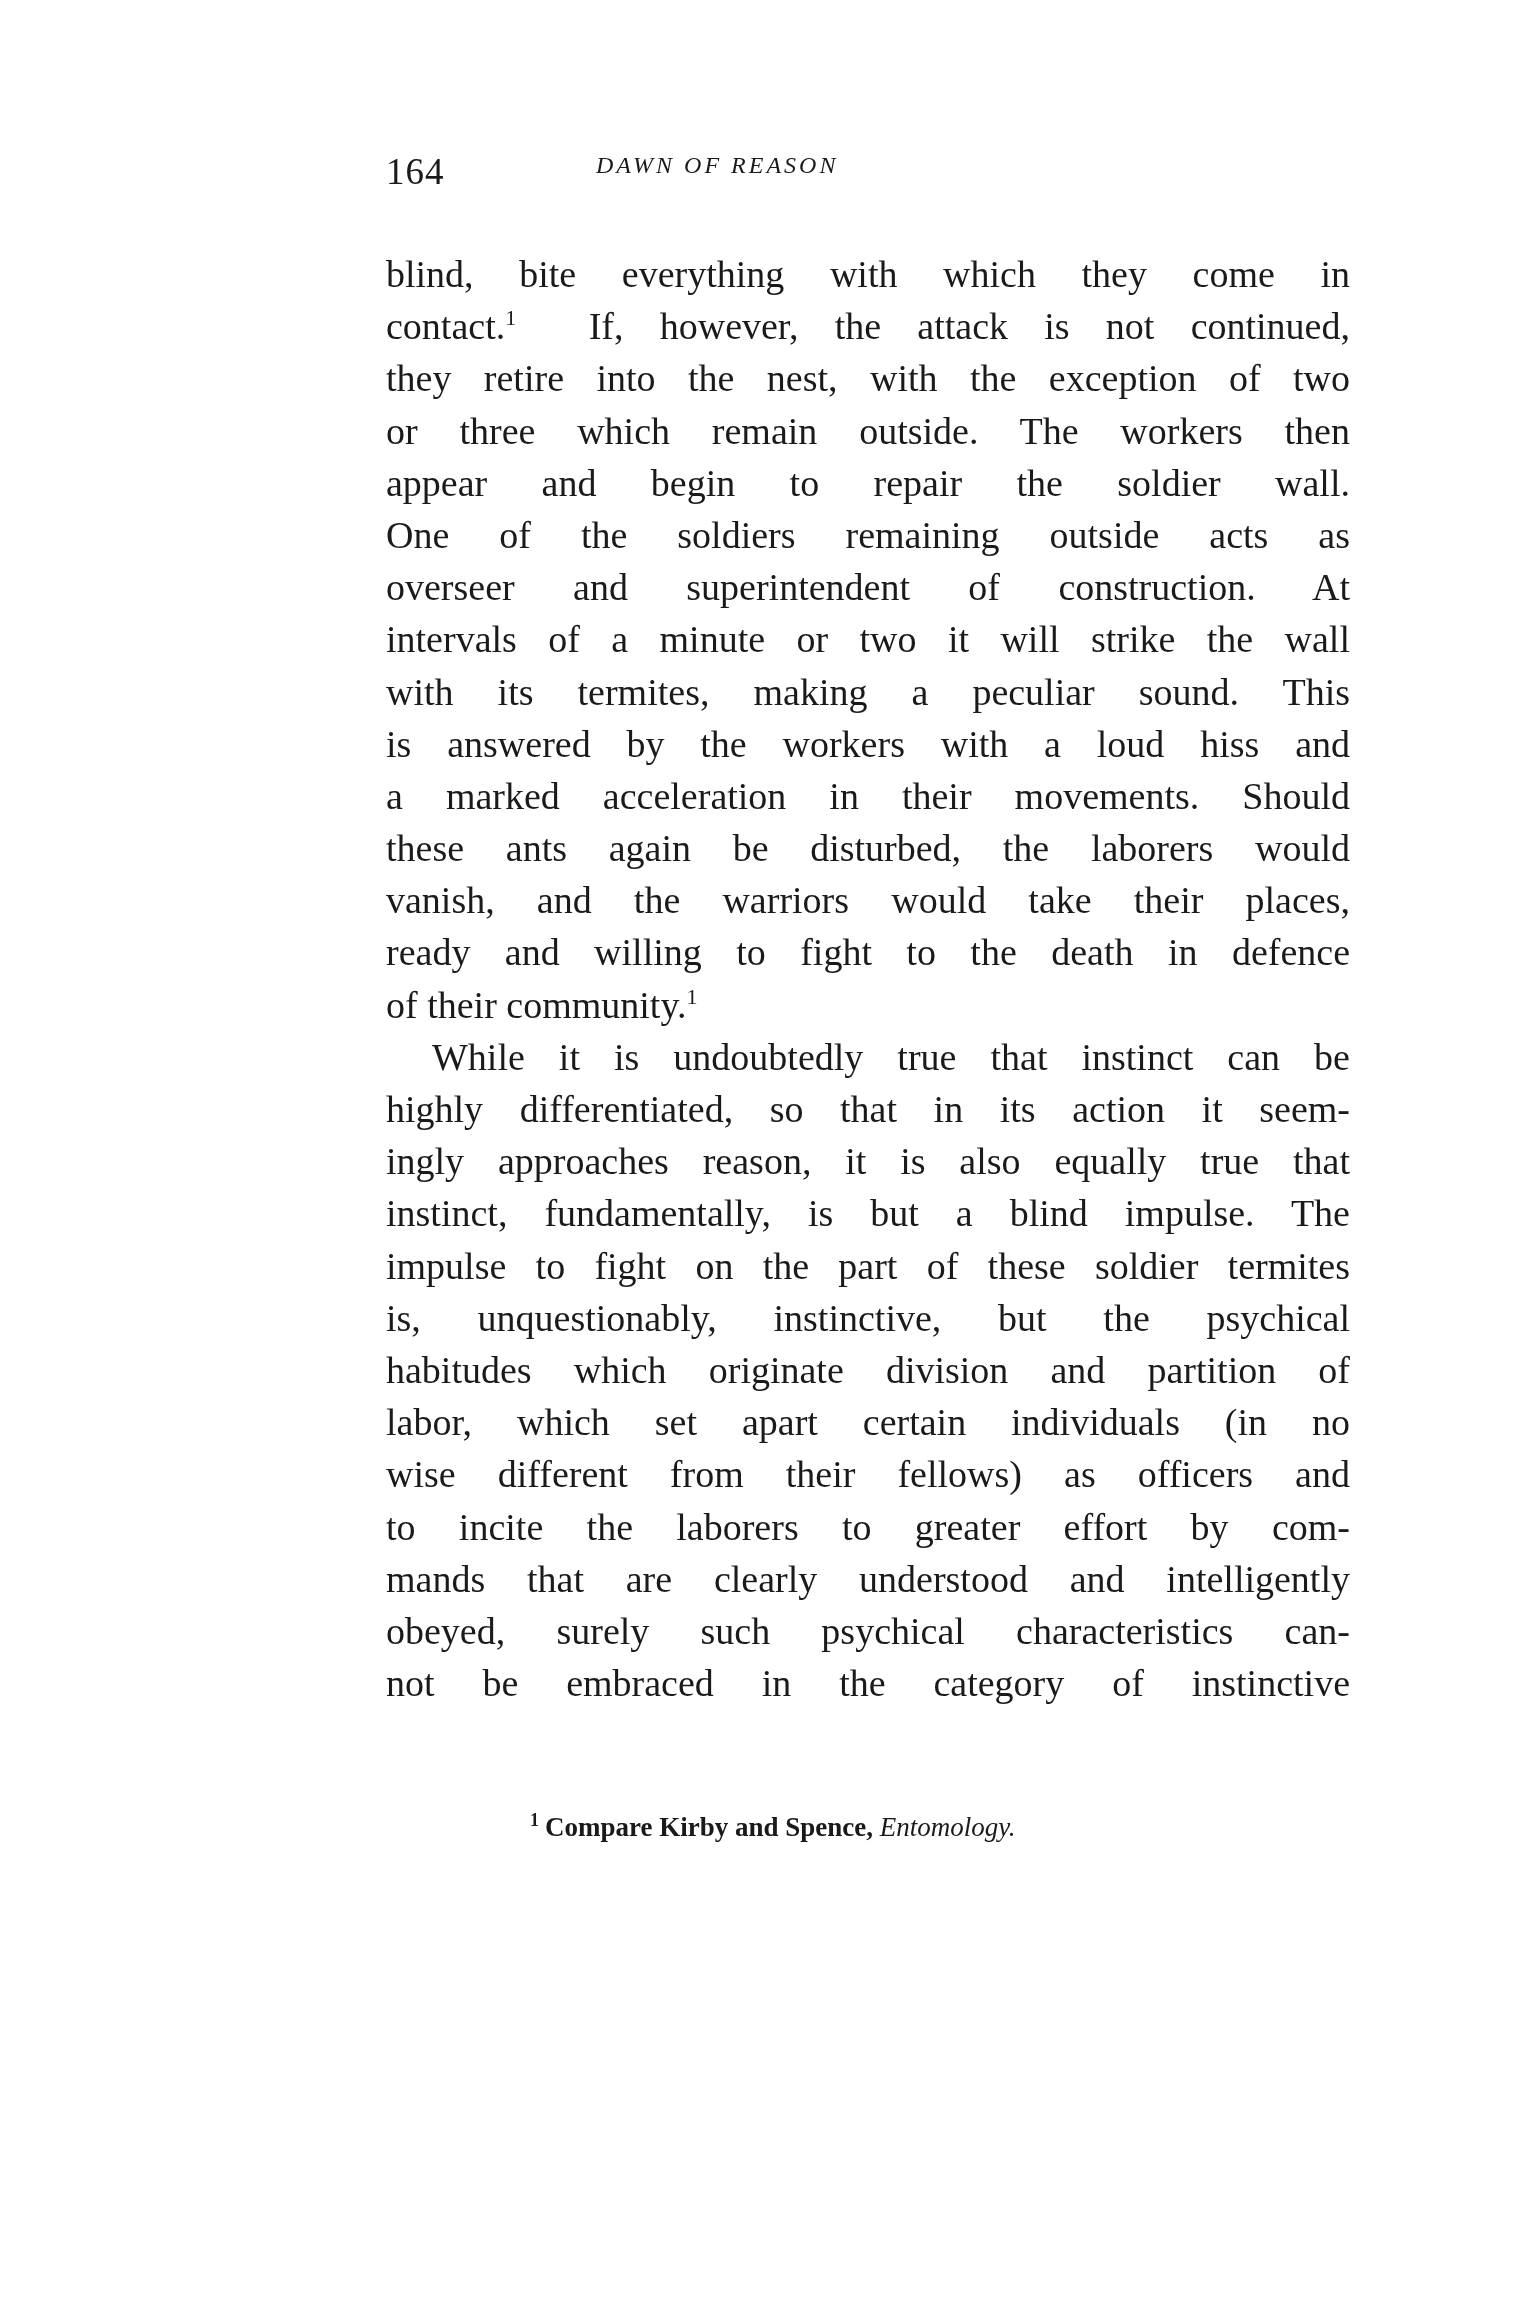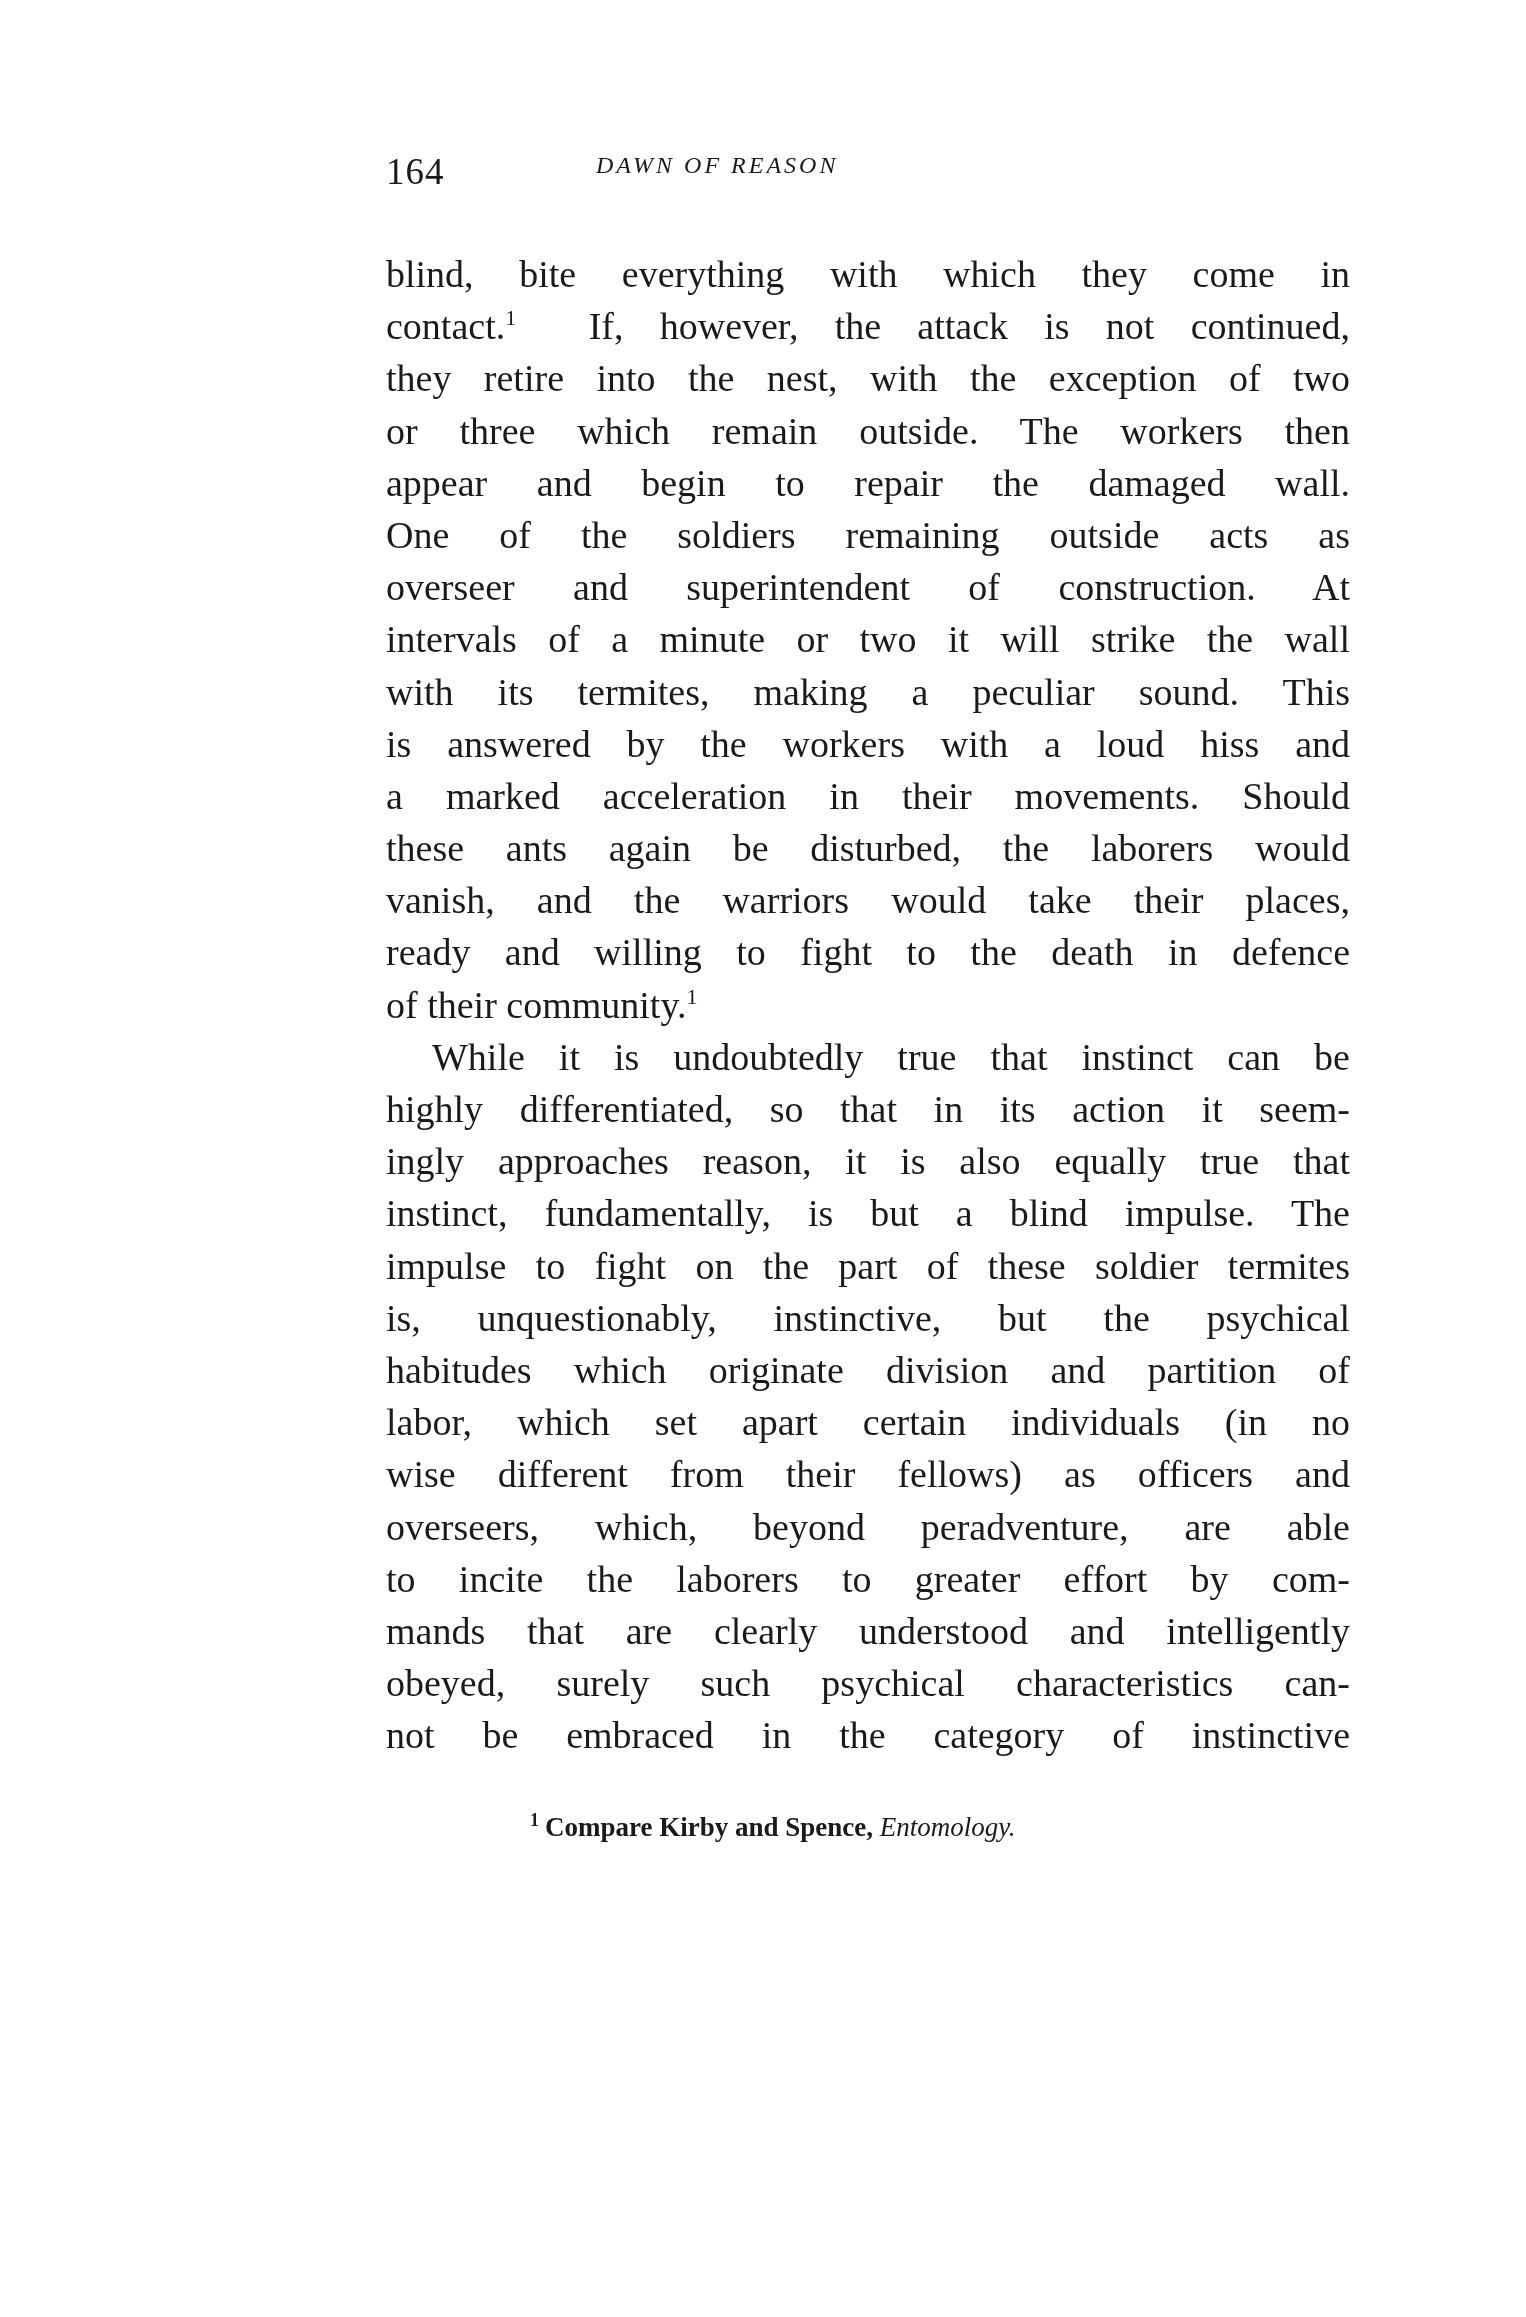--- a/index.html
+++ b/index.html
@@ -26,41 +26,40 @@
   <div class="running-head">
     <span class="page-number">164</span>
     <span class="running-title">DAWN OF REASON</span>
   </div>
 
   <div class="body-text" id="body-text">
       <div class="line"><span>blind, bite everything with which they come in</span></div>
       <div class="line"><span>contact.</span><sup>1</sup><span style="white-space: pre;">  If, however, the attack is not continued,</span></div>
       <div class="line"><span>they retire into the nest, with the exception of two</span></div>
       <div class="line"><span>or three which remain outside.  The workers then</span></div>
-      <div class="line"><span>appear and begin to repair the damaged wall.</span></div>
+      <div class="line"><span>appear and begin to repair the soldier wall.</span></div>
       <div class="line"><span>One of the soldiers remaining outside acts as</span></div>
       <div class="line"><span>overseer and superintendent of construction.  At</span></div>
       <div class="line"><span>intervals of a minute or two it will strike the wall</span></div>
       <div class="line"><span>with its termites, making a peculiar sound.  This</span></div>
       <div class="line"><span>is answered by the workers with a loud hiss and</span></div>
       <div class="line"><span>a marked acceleration in their movements.  Should</span></div>
       <div class="line"><span>these ants again be disturbed, the laborers would</span></div>
       <div class="line"><span>vanish, and the warriors would take their places,</span></div>
       <div class="line"><span>ready and willing to fight to the death in defence</span></div>
       <div class="line last"><span>of their community.</span><sup>1</sup></div>
       <div class="line indent"><span>While it is undoubtedly true that instinct can be</span></div>
       <div class="line"><span>highly differentiated, so that in its action it seem-</span></div>
       <div class="line"><span>ingly approaches reason, it is also equally true that</span></div>
       <div class="line"><span>instinct, fundamentally, is but a blind impulse.  The</span></div>
       <div class="line"><span>impulse to fight on the part of these soldier termites</span></div>
       <div class="line"><span>is, unquestionably, instinctive, but the psychical</span></div>
       <div class="line"><span>habitudes which originate division and partition of</span></div>
       <div class="line"><span>labor, which set apart certain individuals (in no</span></div>
       <div class="line"><span>wise different from their fellows) as officers and</span></div>
-      <div class="line"><span>overseers, which, beyond peradventure, are able</span></div>
       <div class="line"><span>to incite the laborers to greater effort by com-</span></div>
       <div class="line"><span>mands that are clearly understood and intelligently</span></div>
       <div class="line"><span>obeyed, surely such psychical characteristics can-</span></div>
       <div class="line"><span>not be embraced in the category of instinctive</span></div>
     </div>
 
   <div class="footnote">
     <span class="fn-mark">1</span><span>Compare Kirby and Spence, </span><i>Entomology.</i>
   </div>
 </div>

